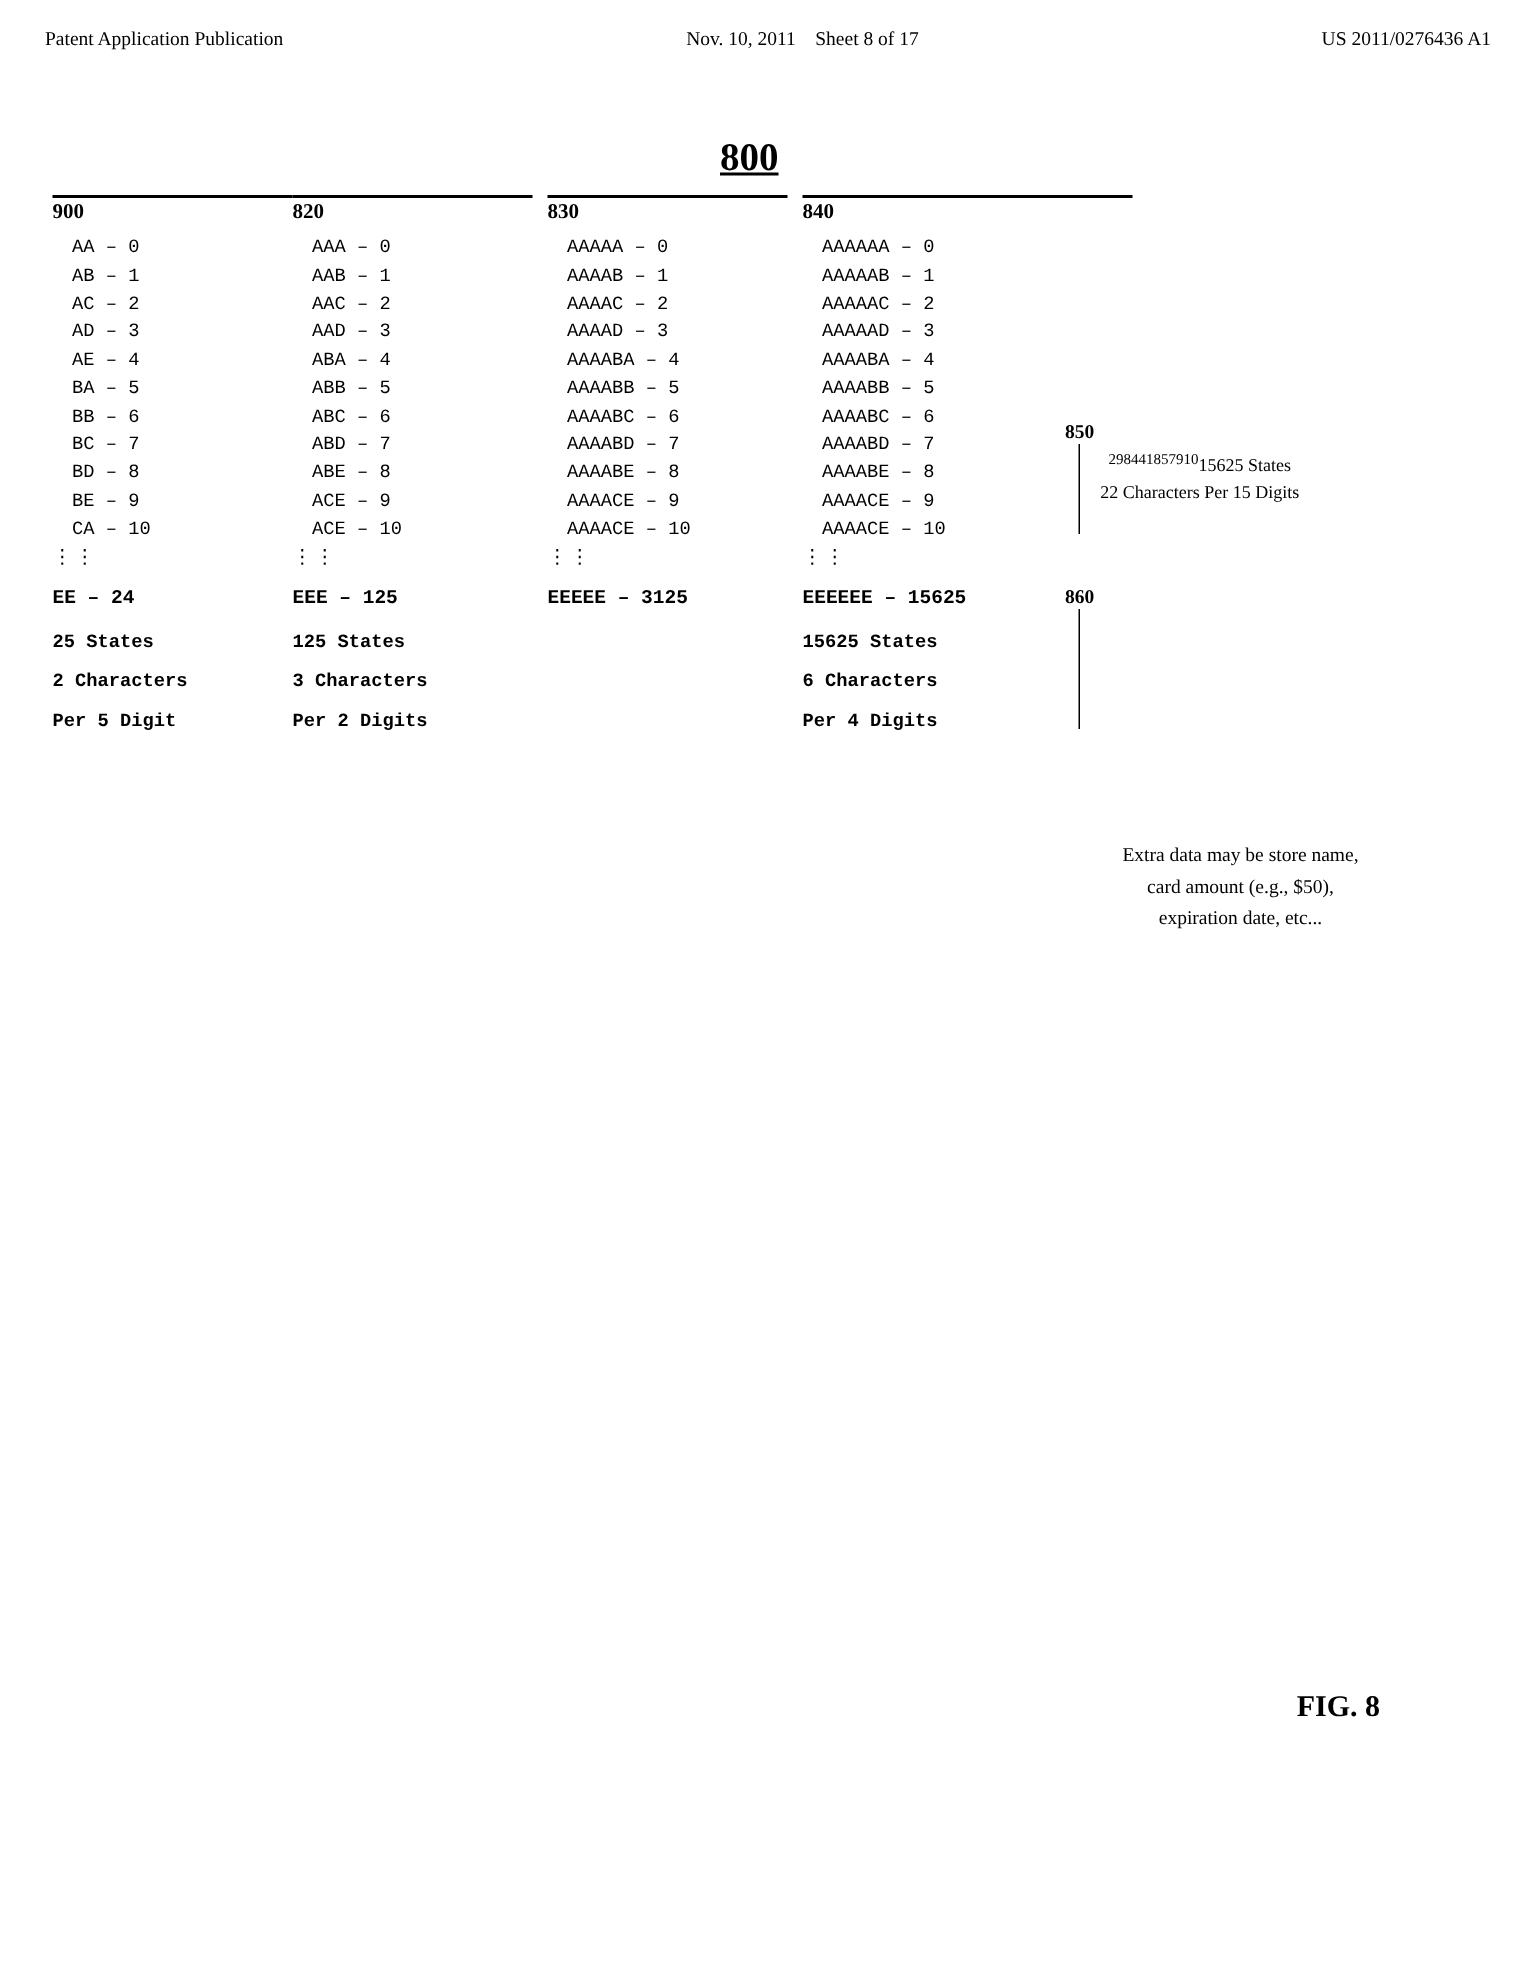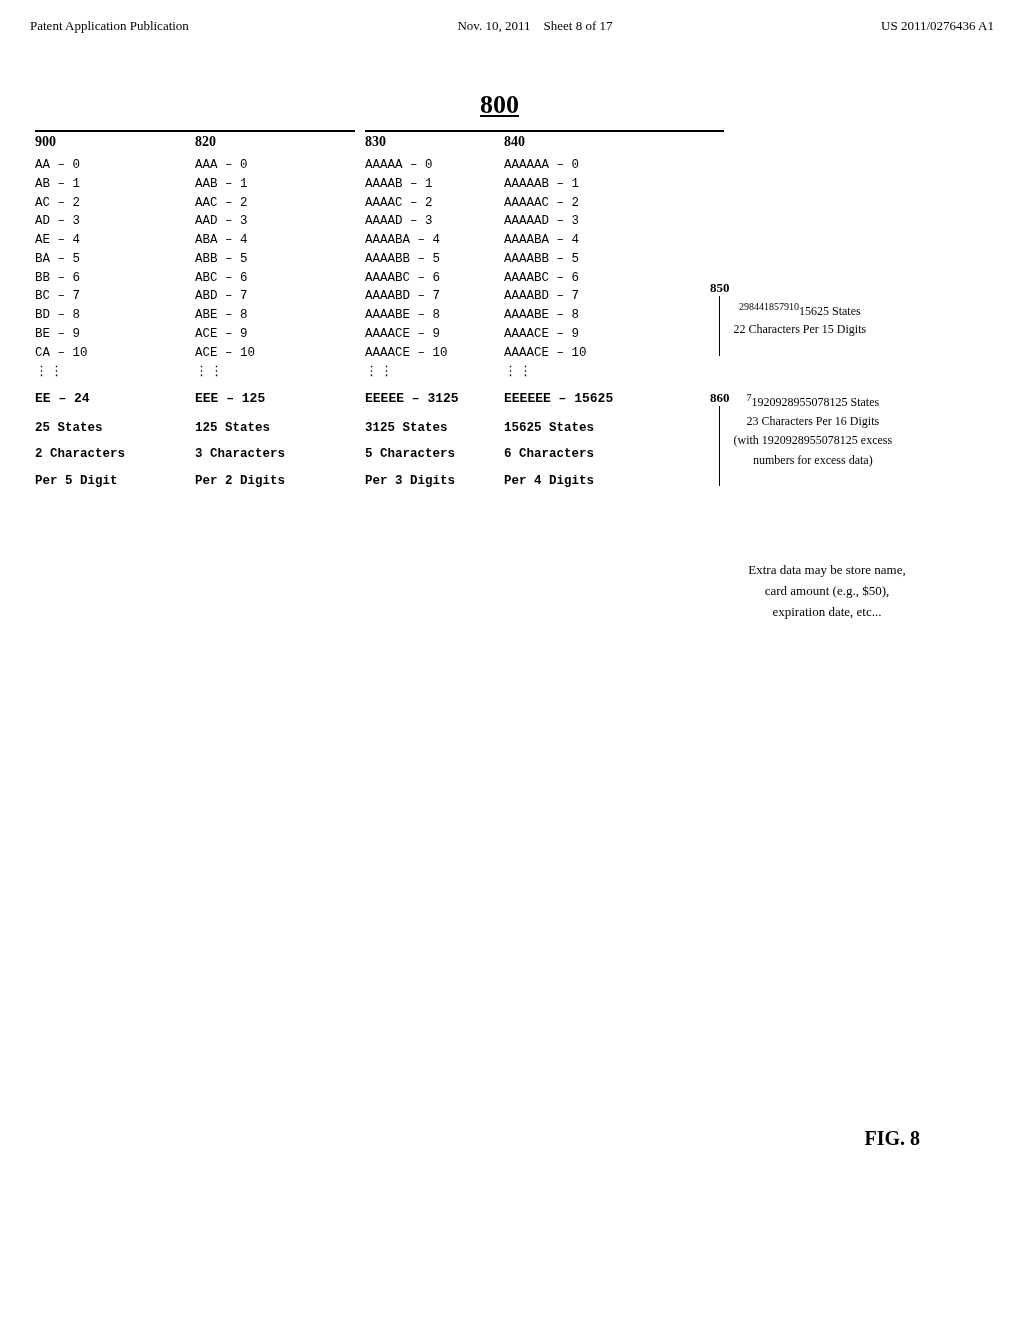--- a/index.html
+++ b/index.html
@@ -80,20 +80,21 @@
 
     .col-header-wide {
       width: 220px;
     }
 
     .col-item {
       font-size: 13px;
       line-height: 1.45;
       font-family: 'Courier New', Courier, monospace;
       white-space: nowrap;
+      margin-left: 13px;
     }
 
     .col-ellipsis {
       font-size: 13px;
       line-height: 1.45;
       font-family: 'Times New Roman', serif;
       letter-spacing: 2px;
     }
 
     .col-footer {
@@ -216,25 +217,20 @@
     <div class="col-item">AAAAD – 3</div>
     <div class="col-item">AAAABA – 4</div>
     <div class="col-item">AAAABB – 5</div>
     <div class="col-item">AAAABC – 6</div>
     <div class="col-item">AAAABD – 7</div>
     <div class="col-item">AAAABE – 8</div>
     <div class="col-item">AAAACE – 9</div>
     <div class="col-item">AAAACE – 10</div>
     <div class="col-ellipsis">⋮⋮</div>
     <div class="col-footer">EEEEE – 3125</div>
-    <div style="margin-top:10px;">
-      <div class="col-footer-label">3125 States</div>
-      <div class="col-footer-label">5 Characters</div>
-      <div class="col-footer-label">Per 3 Digits</div>
-    </div>
   </div>
 
   <div class="col-840">
     <div class="col-header col-header-wide">
       <span>840</span>
     </div>
     <div class="col-item">AAAAAA – 0</div>
     <div class="col-item">AAAAAB – 1</div>
     <div class="col-item">AAAAAC – 2</div>
     <div class="col-item">AAAAAD – 3</div>
@@ -268,49 +264,41 @@
       </div>
     </div>
   </div>
 
   <div class="annot-860">
     <div style="display:flex; align-items:flex-start;">
       <div style="display:flex; flex-direction:column; align-items:center; margin-right:4px;">
         <span style="font-size:13px; font-weight:bold; font-family:'Times New Roman',serif;">860</span>
         <div style="width:1px; height:80px; background:#000;"></div>
       </div>
-      <div class="annot-text">
-        <div style="font-size:12px; font-family:'Times New Roman',serif; line-height:1.6;">
-          <sup style="font-size:10px;">7</sup>19209289550781​25 States<br>
-          23 Characters Per 16 Digits<br>
-          (with 192092895507812​5 excess<br>
-          numbers for excess data)
-        </div>
-      </div>
     </div>
   </div>
 
   <div class="annot-extra">
     <div class="annot-text" style="font-family:'Times New Roman',serif; font-size:13px; line-height:1.6;">
       Extra data may be store name,<br>
       card amount (e.g., $50),<br>
       expiration date, etc...
     </div>
   </div>
 
   <div class="figure-label" style="position:absolute; right:60px; bottom:60px; font-size:20px; font-weight:bold; font-family:'Times New Roman',serif;">FIG. 8</div>
 
 </div>
 
 <style>
   
   .col-810 { left: 15px; top: 70px; }
   .col-820 { left: 175px; top: 70px; }
   .col-830 { left: 345px; top: 70px; }
-  .col-840 { left: 484px; top: 70px; }
+  .col-840 { left: 515px; top: 70px; }
   
   .col-item { font-size: 12.5px; line-height: 1.5; }
   .col-footer { font-size: 13px; font-weight: bold; }
   .col-footer-label { font-size: 12.5px; }
   
   .annot-850 { top: 220px; left: 690px; }
   .annot-860 { top: 330px; left: 690px; }
   .annot-extra { top: 500px; left: 672px; width: 270px; }
 
   

